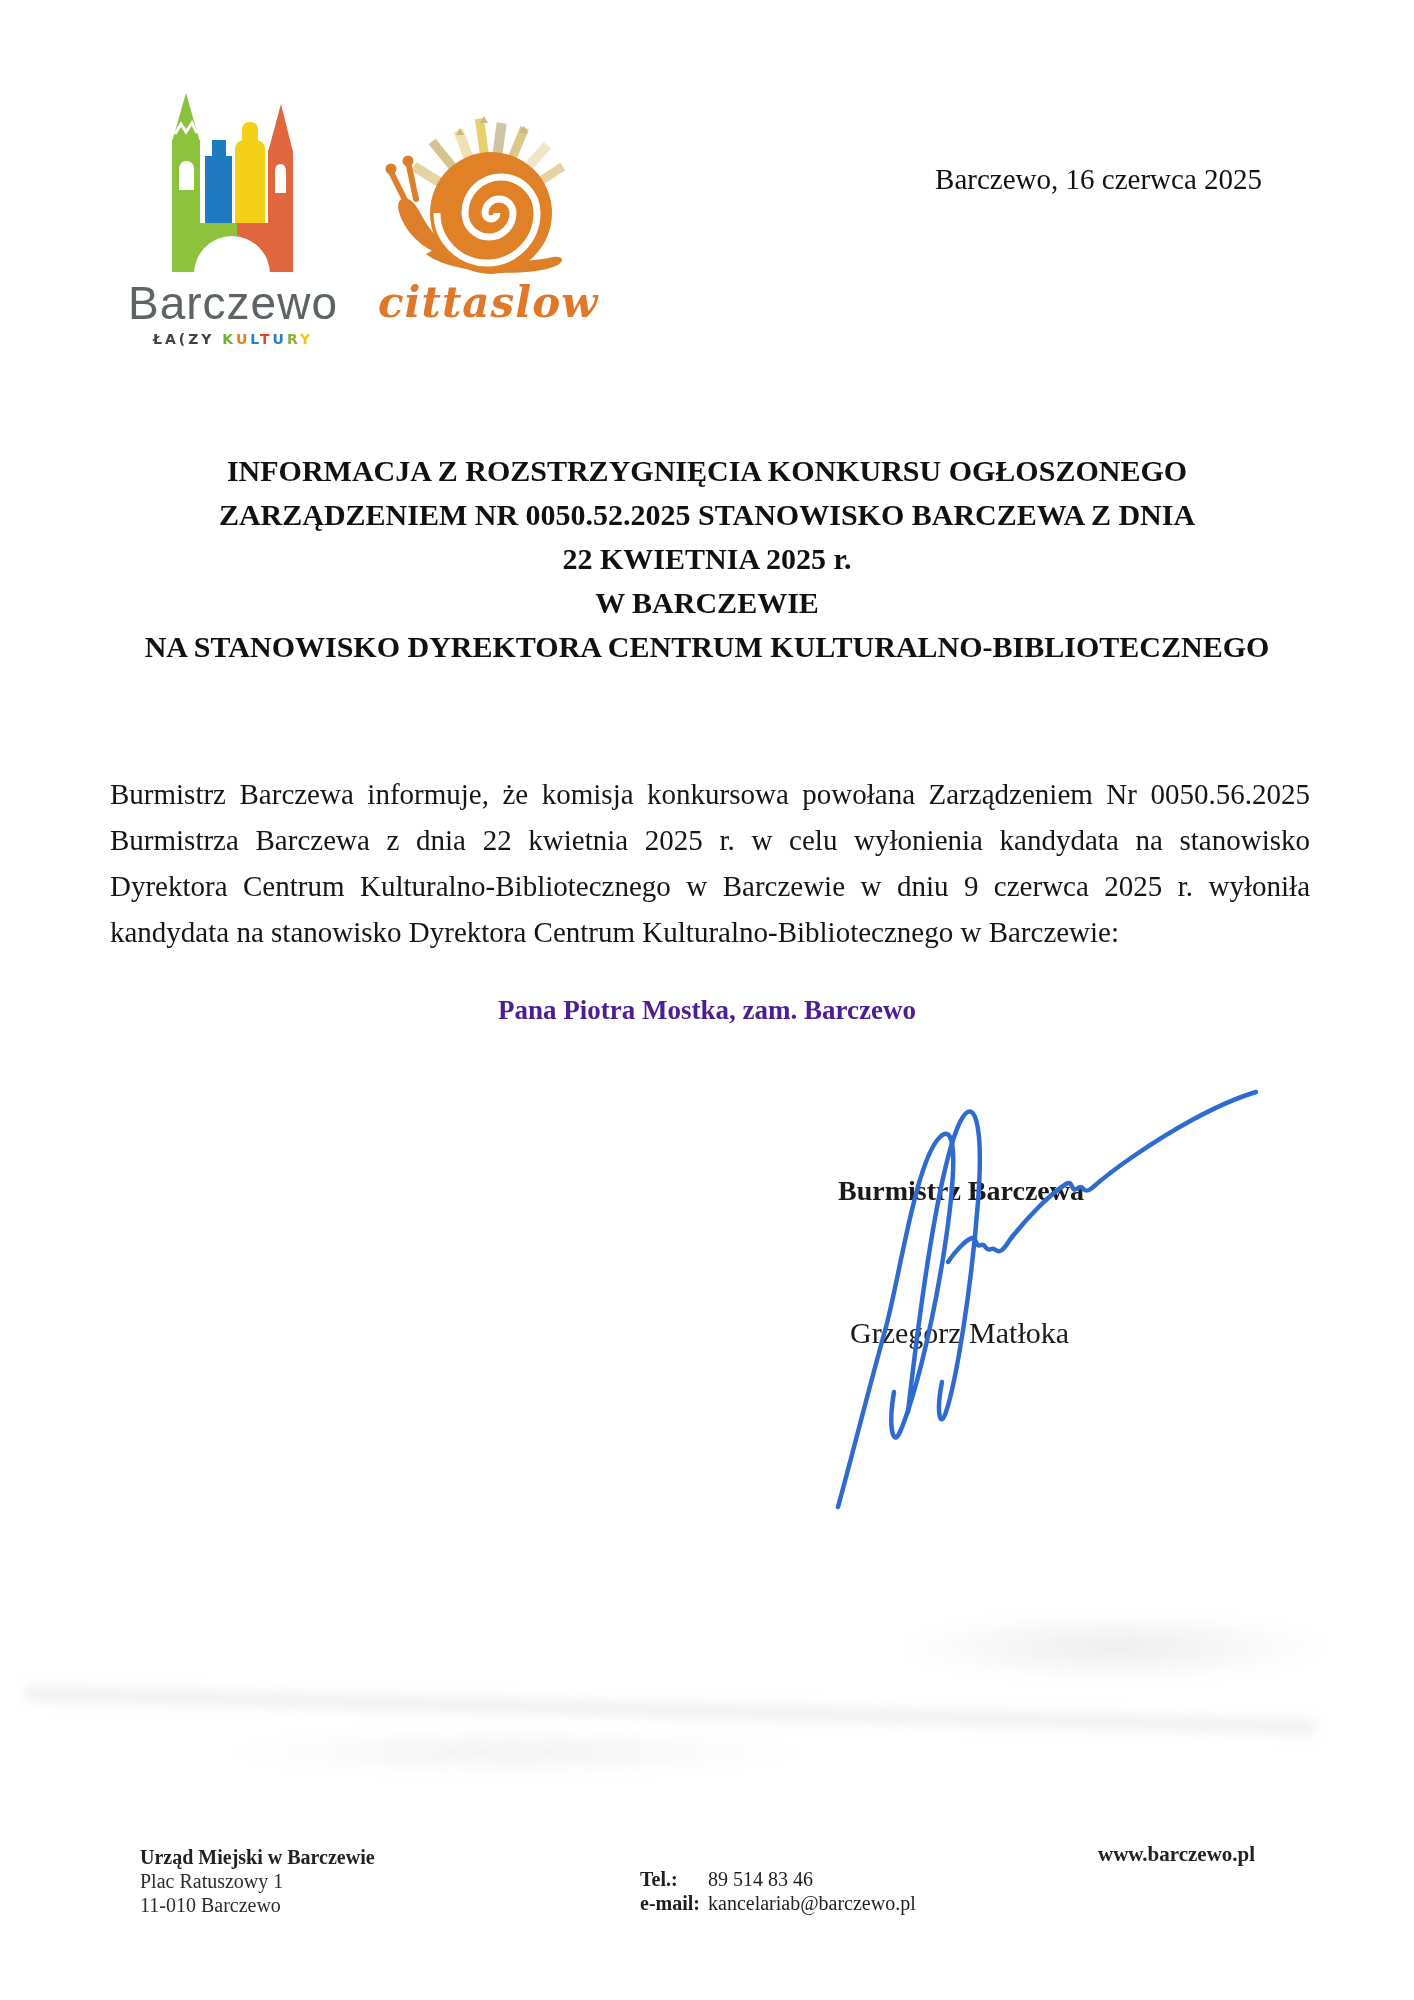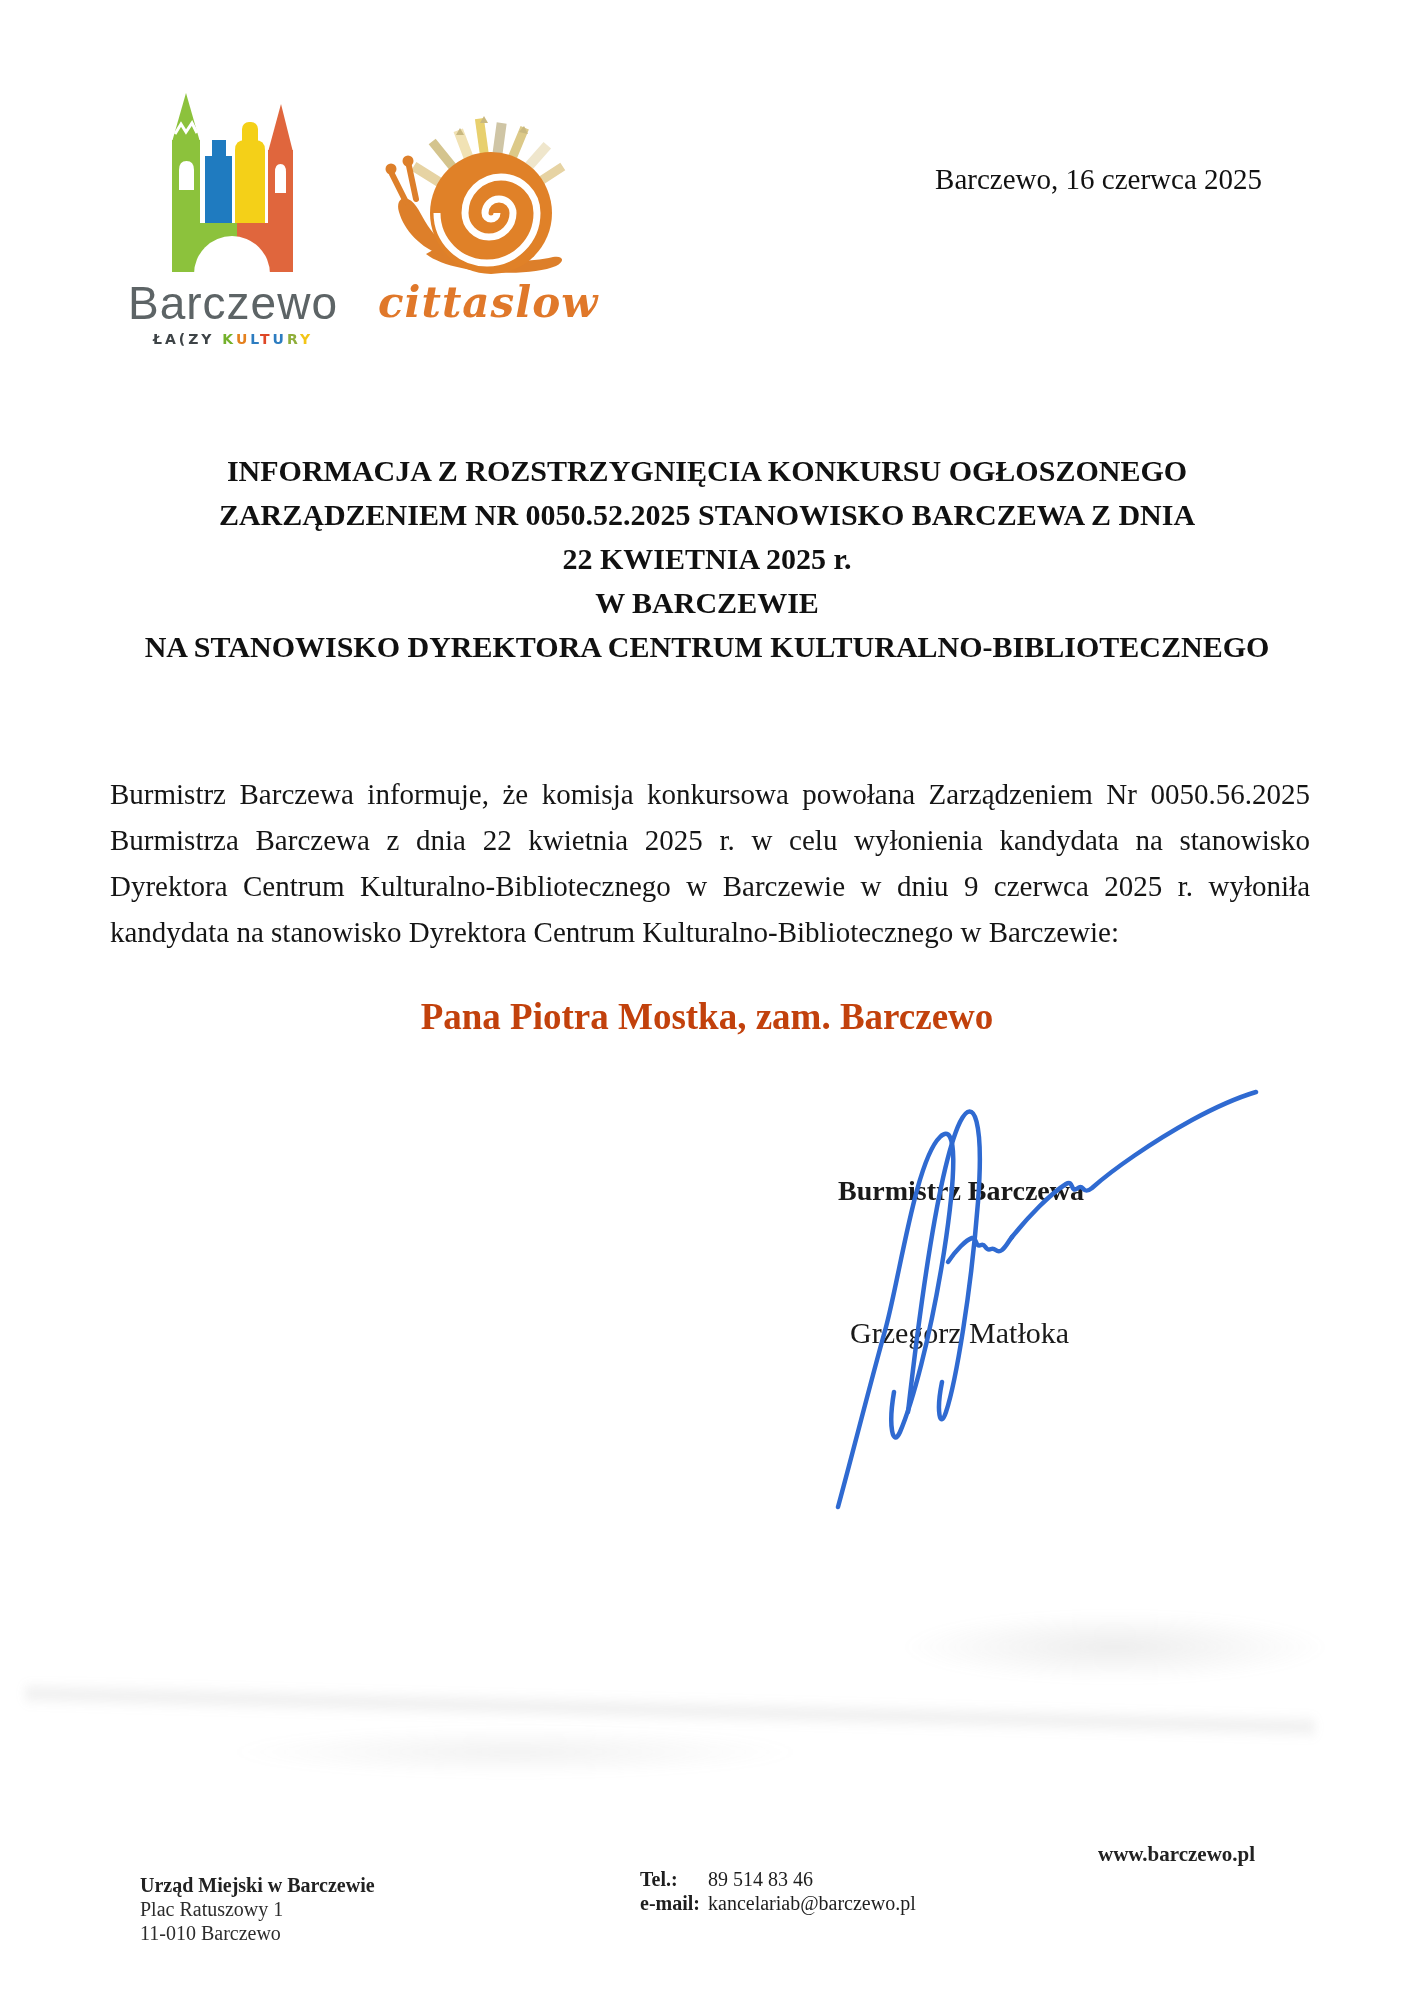--- a/index.html
+++ b/index.html
@@ -42,36 +42,36 @@
     color:#111;
   }
   
   .doc-body{
     position:absolute;left:110px;top:742px;width:1200px;
     font-size:29px;line-height:46px;text-align:justify;color:#151515;
   }
   
   .candidate-line{
     position:absolute;left:80px;top:995px;width:1254px;
-    text-align:center;font-weight:700;font-size:37px;color:#c2410c;
+    text-align:center;font-weight:700;font-size:27px;color:#4c1d95;
   }
   
   .sig-role{position:absolute;left:838px;top:1175px;font-size:28px;color:#1a1a1a;font-weight:bold;}
   .sig-name{position:absolute;left:850px;top:1316px;font-size:30px;color:#1a1a1a;}
   .sig-scribble{position:absolute;left:808px;top:1082px;width:470px;height:430px;pointer-events:none;}
   
   .smudge{position:absolute;filter:blur(5px);pointer-events:none;}
   .smudge.s1{left:900px;top:1612px;width:430px;height:70px;
     background:radial-gradient(ellipse at center, rgba(130,130,130,0.14), rgba(130,130,130,0) 70%);}
   .smudge.s2{left:25px;top:1683px;width:1290px;height:58px;
     background:linear-gradient(1.5deg, rgba(0,0,0,0) 38%, rgba(120,120,120,0.12) 52%, rgba(0,0,0,0) 66%);}
   .smudge.s3{left:225px;top:1728px;width:580px;height:48px;
     background:radial-gradient(ellipse at center, rgba(130,130,130,0.10), rgba(130,130,130,0) 70%);}
   
-  .footer-office{position:absolute;left:140px;top:1845px;font-size:20px;line-height:24px;color:#2c2c2c;margin-top:28px;}
+  .footer-office{position:absolute;left:140px;top:1845px;font-size:20px;line-height:24px;color:#2c2c2c;}
   .footer-office .office-name{font-weight:700;color:#222;}
   .footer-contact{position:absolute;left:640px;top:1867px;font-size:20px;line-height:24px;color:#1e1e1e;}
   .footer-contact .row{display:flex;}
   .footer-contact .lbl{font-weight:700;width:68px;}
   .footer-contact .val{}
   .footer-site{position:absolute;left:1098px;top:1842px;font-size:21px;font-weight:700;color:#222;}
 </style>
 </head>
 <body>
 

